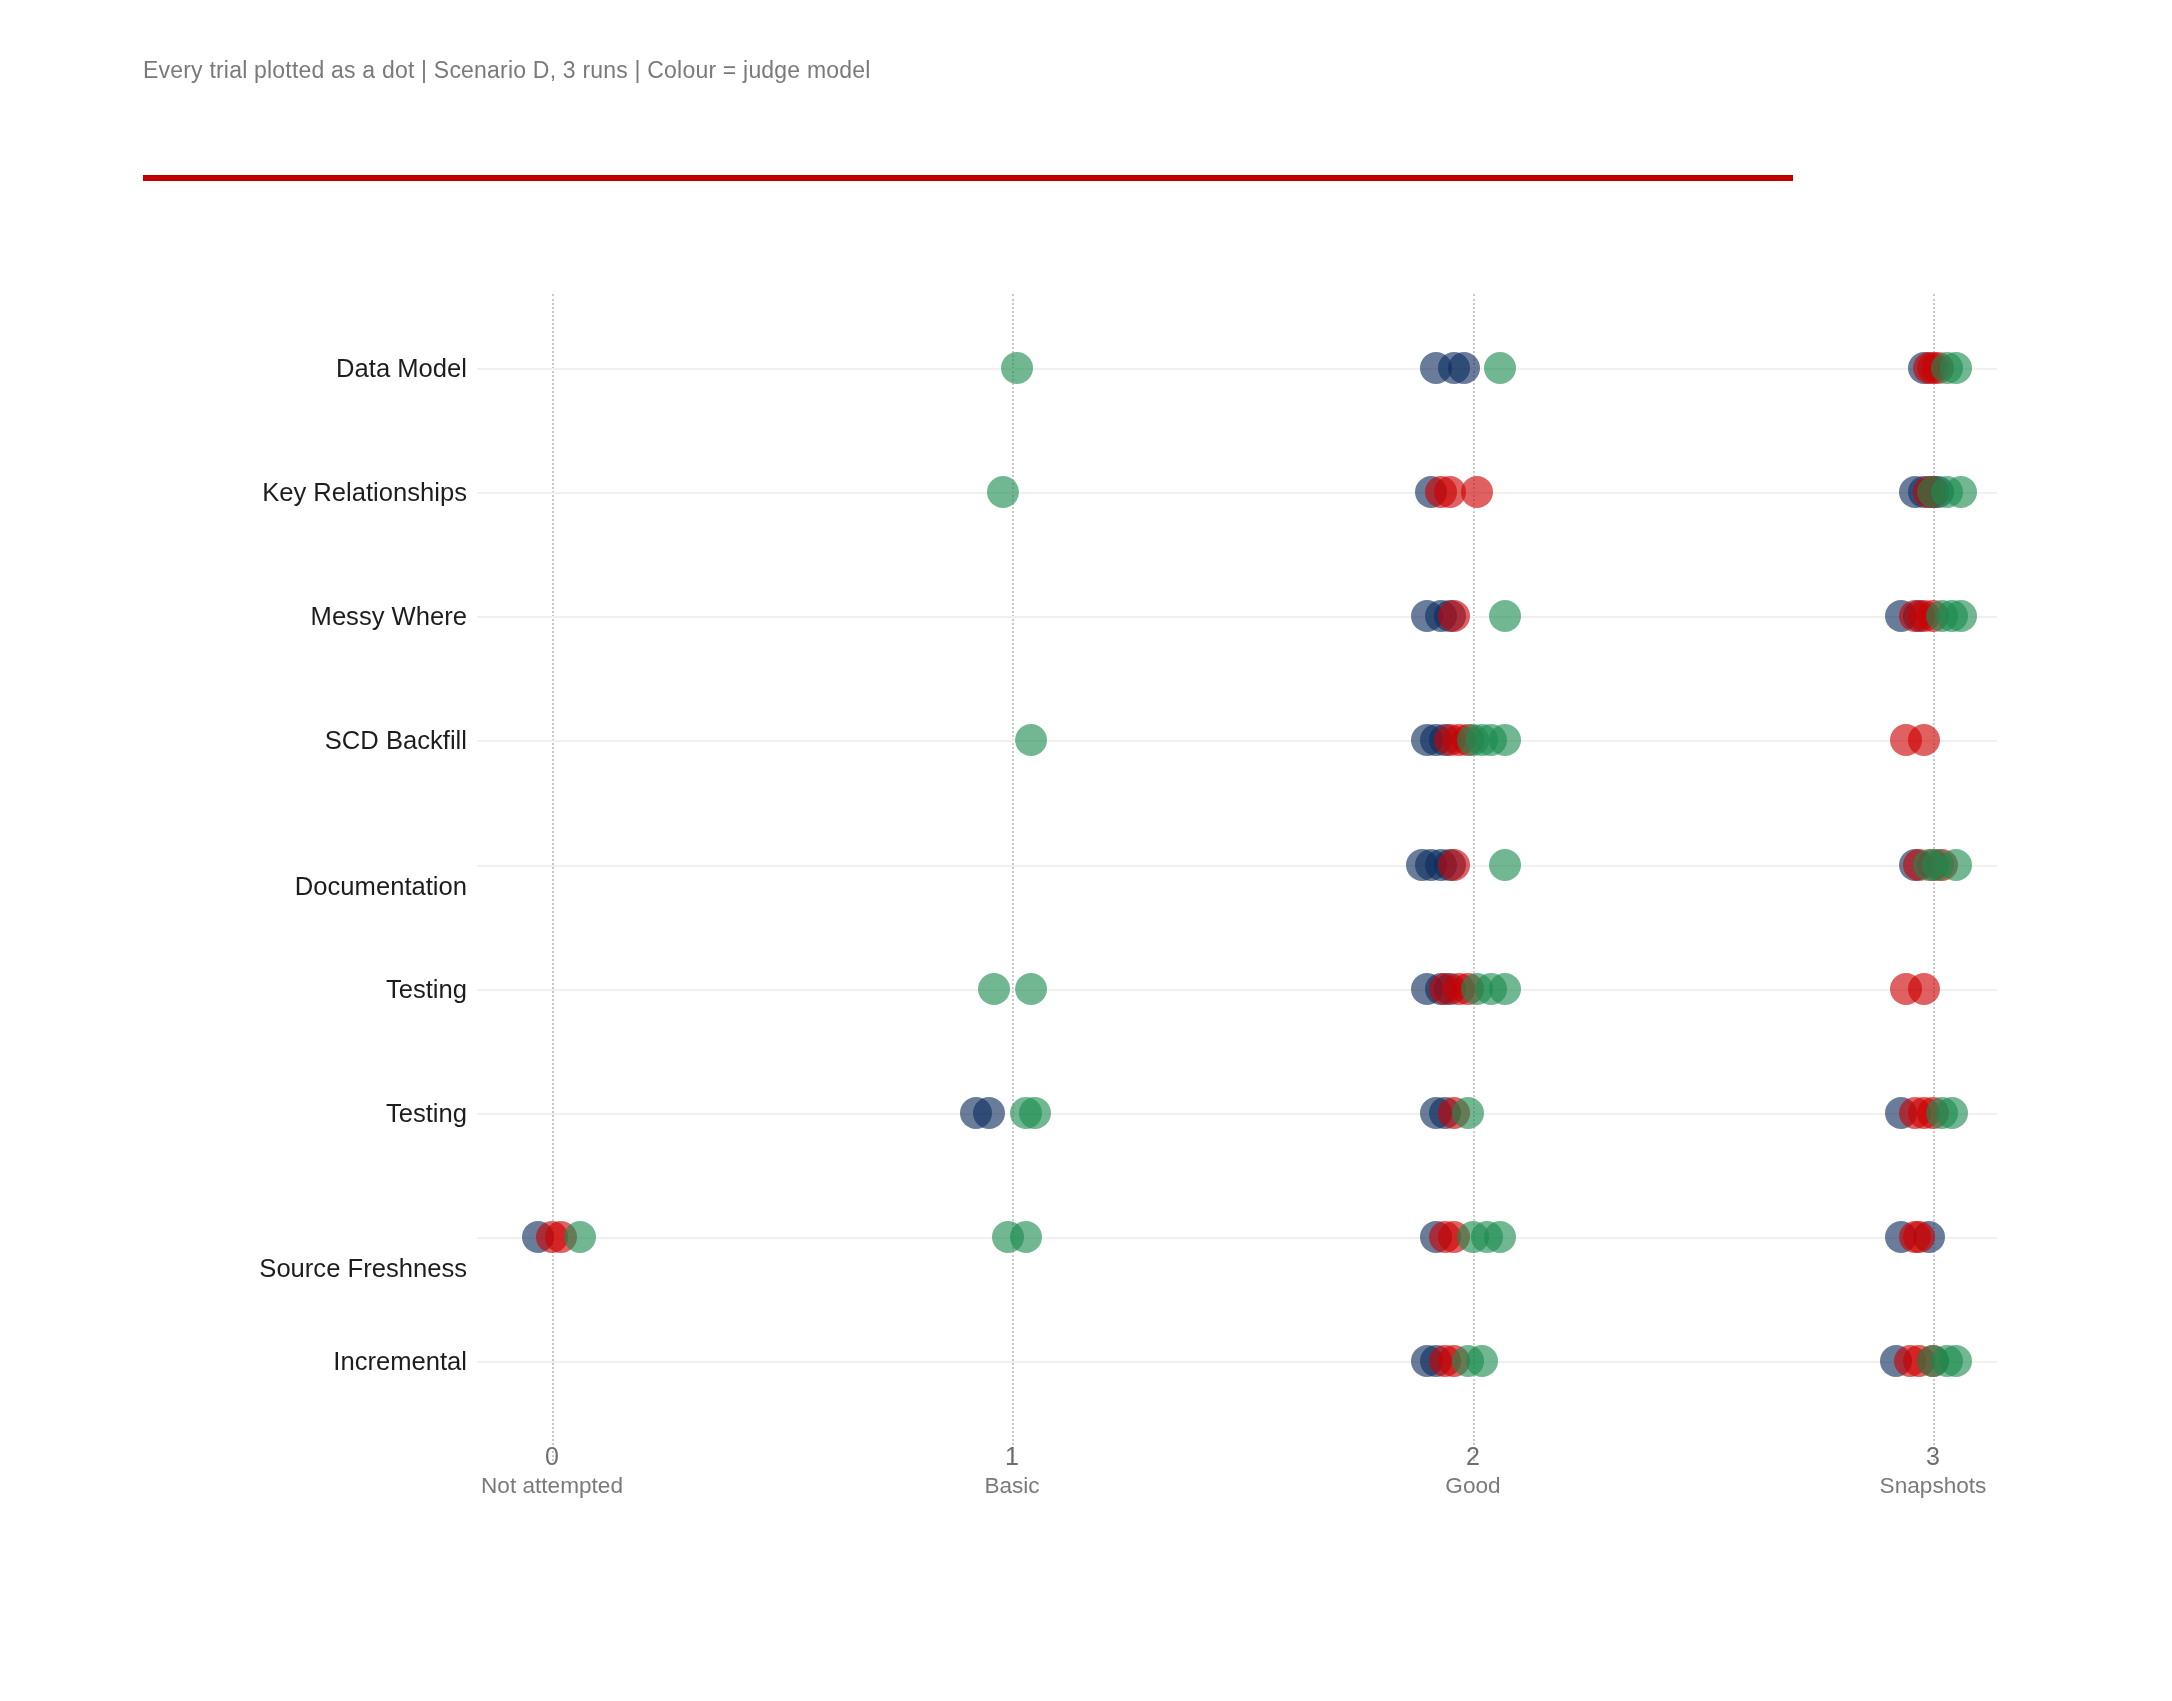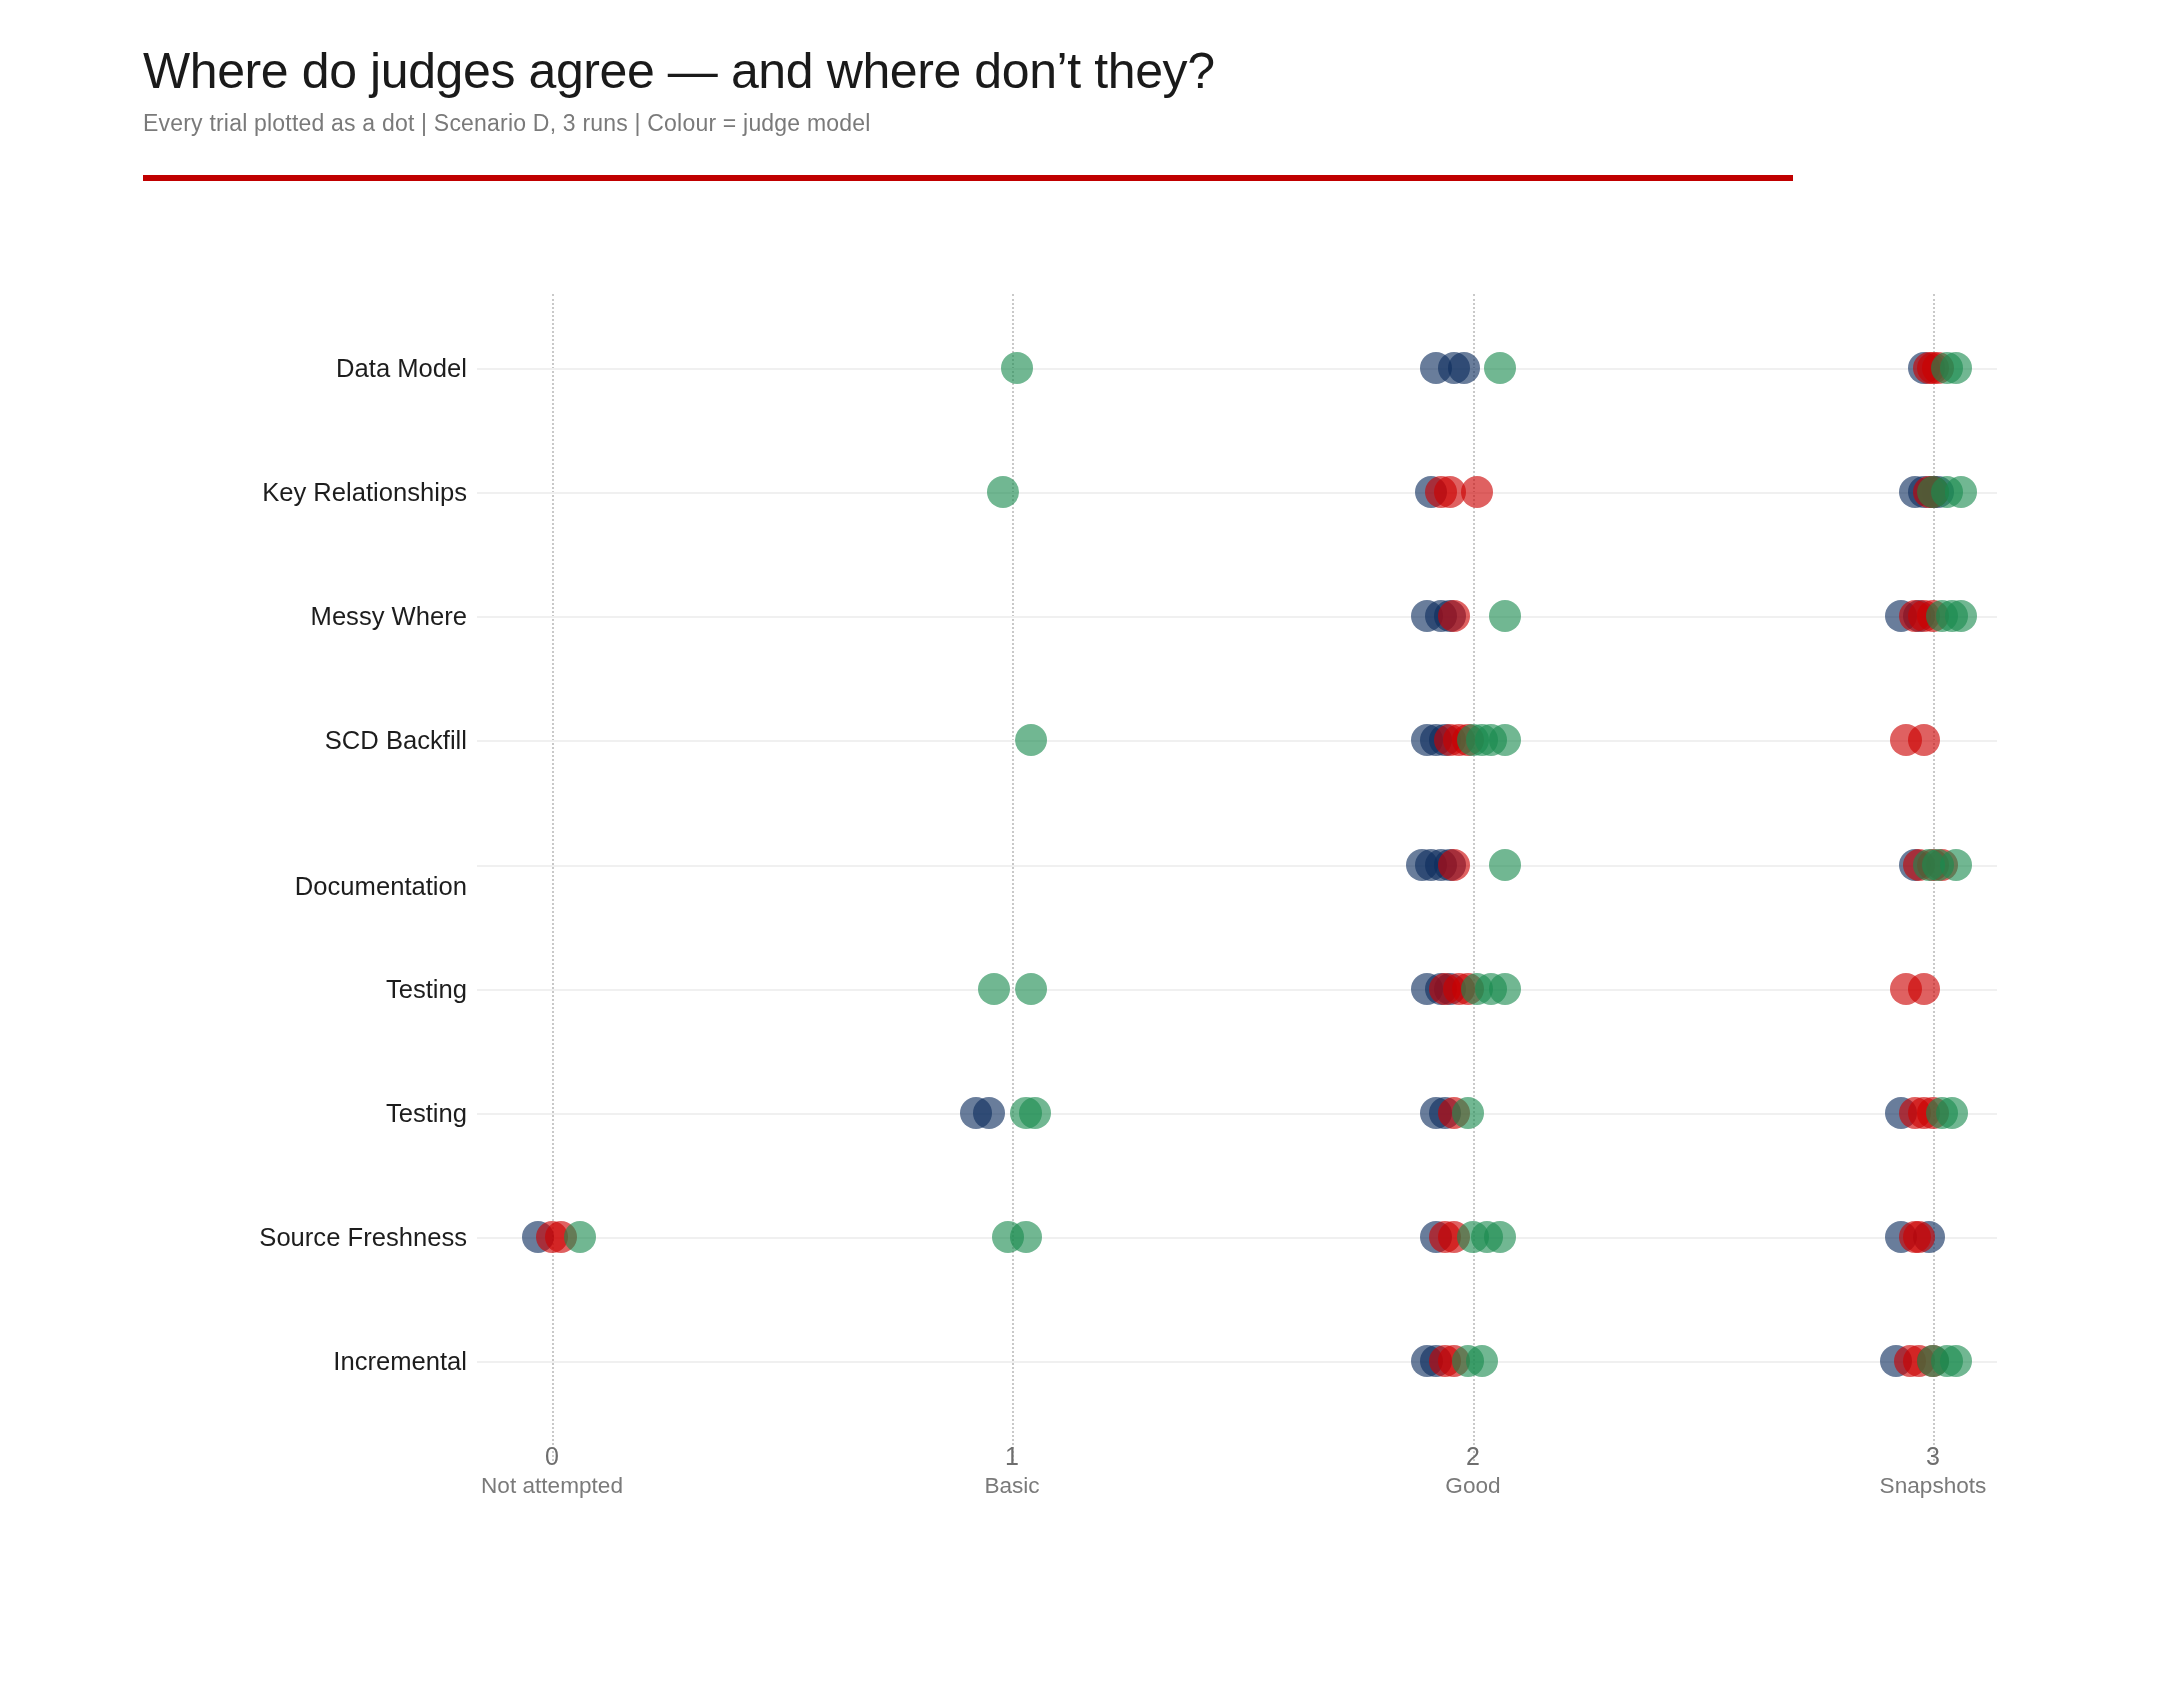--- a/index.html
+++ b/index.html
@@ -73,34 +73,33 @@
   .legend-item{display:flex;align-items:center;gap:12px;}
   .swatch{width:36px;height:25.6px;border-radius:2.3px;}
   .legend-label{font-size:25.6px;color:#5e5e5e;}
 </style>
 </head>
 <body>
 
 <div class="page">
 
   <div class="header">
-    <div class="title">Where do judges agree — and where don’t they?</div>
     <div class="subtitle">Every trial plotted as a dot  |  Scenario D, 3 runs  |  Colour = judge model</div>
   </div>
   <div class="rule"></div>
 
   <div class="ylabels" id="ylabels">
       <div class="ylabel" style="top: 74px;">Data Model</div>
       <div class="ylabel" style="top: 198px;">Key Relationships</div>
       <div class="ylabel" style="top: 322px;">Messy Where</div>
       <div class="ylabel" style="top: 446px;">SCD Backfill</div>
       <div class="ylabel" style="top: 571px; margin-top: 21px;">Documentation</div>
       <div class="ylabel" style="top: 695px;">Testing</div>
       <div class="ylabel" style="top: 819px;">Testing</div>
-      <div class="ylabel" style="top: 943px;">Source Freshness</div>
+      <div class="ylabel" style="top: 974px;">Source Freshness</div>
       <div class="ylabel" style="top: 1067px;">Incremental</div>
     </div>
 
   <div class="plot" id="plot">
       <div class="vgrid" style="left: 0px;"></div>
       <div class="vgrid" style="left: 460px;"></div>
       <div class="vgrid" style="left: 921px;"></div>
       <div class="vgrid" style="left: 1381px;"></div>
       <div class="hgrid" style="top: 74px;"></div>
       <div class="hgrid" style="top: 198px;"></div>

